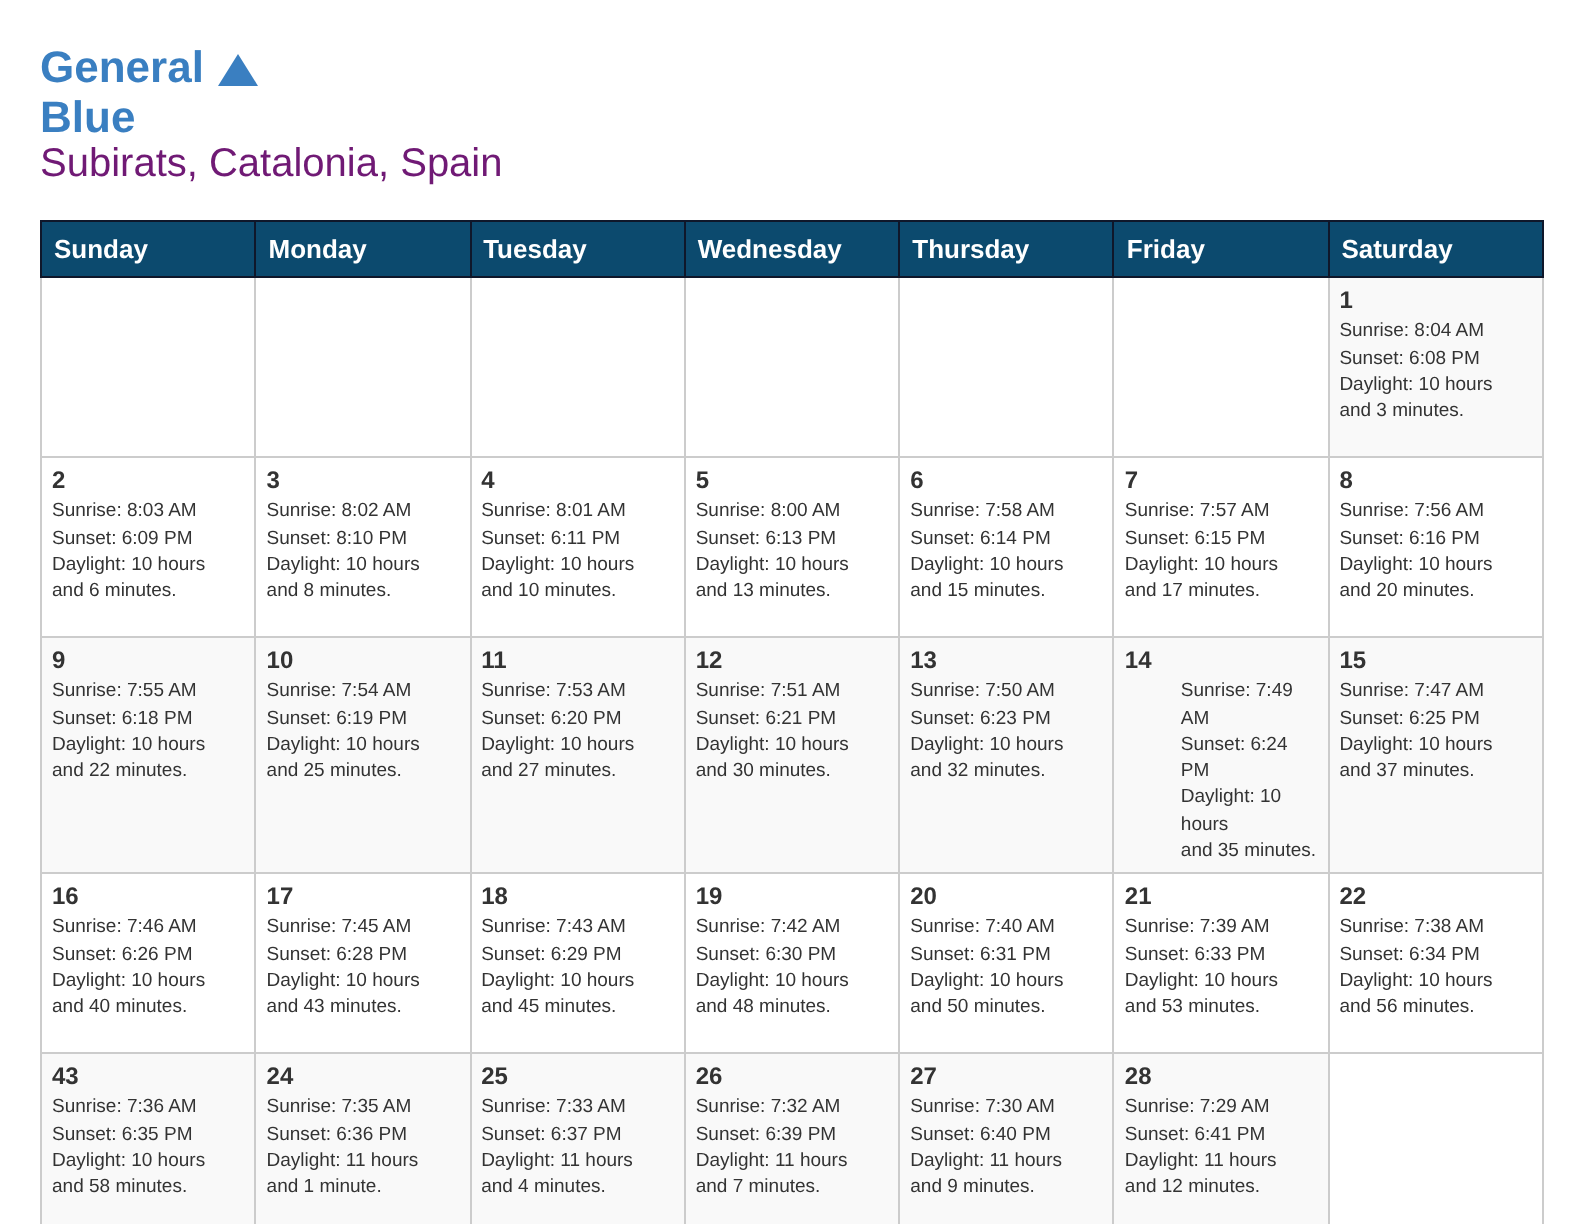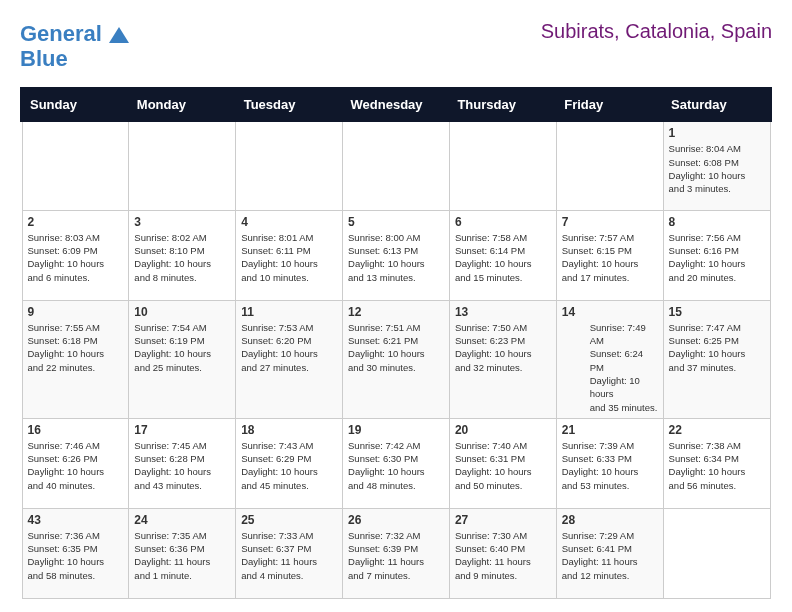--- a/index.html
+++ b/index.html
@@ -8,20 +8,21 @@
       background: #fff;
       width: 792px;
       min-height: 612px;
       padding: 20px;
     }
     .header {
       display: flex;
       justify-content: space-between;
       align-items: flex-start;
       margin-bottom: 16px;
+      flex-direction: column;
     }
     .logo {
       display: flex;
       align-items: center;
     }
     .logo-icon {
       width: 30px;
       height: 30px;
       margin-left: 2px;
     }
@@ -36,27 +37,27 @@
     .subtitle {
       font-size: 20px;
       color: #701a75;
     }
     table {
       width: 100%;
       border-collapse: collapse;
       table-layout: fixed;
     }
     thead tr th {
-      background-color: #0f172a;
+      background-color: #0c4a6e;
       color: #fff;
       font-size: 13px;
       font-weight: bold;
       padding: 6px 6px;
       text-align: left;
-      border: 4px solid #0f172a;
+      border: 1px solid #0f172a;
     }
     tbody tr td {
       border: 1px solid #ccc;
       vertical-align: top;
       padding: 4px 5px;
       font-size: 10px;
       color: #333;
       height: 90px;
       background: #fff;
     }

